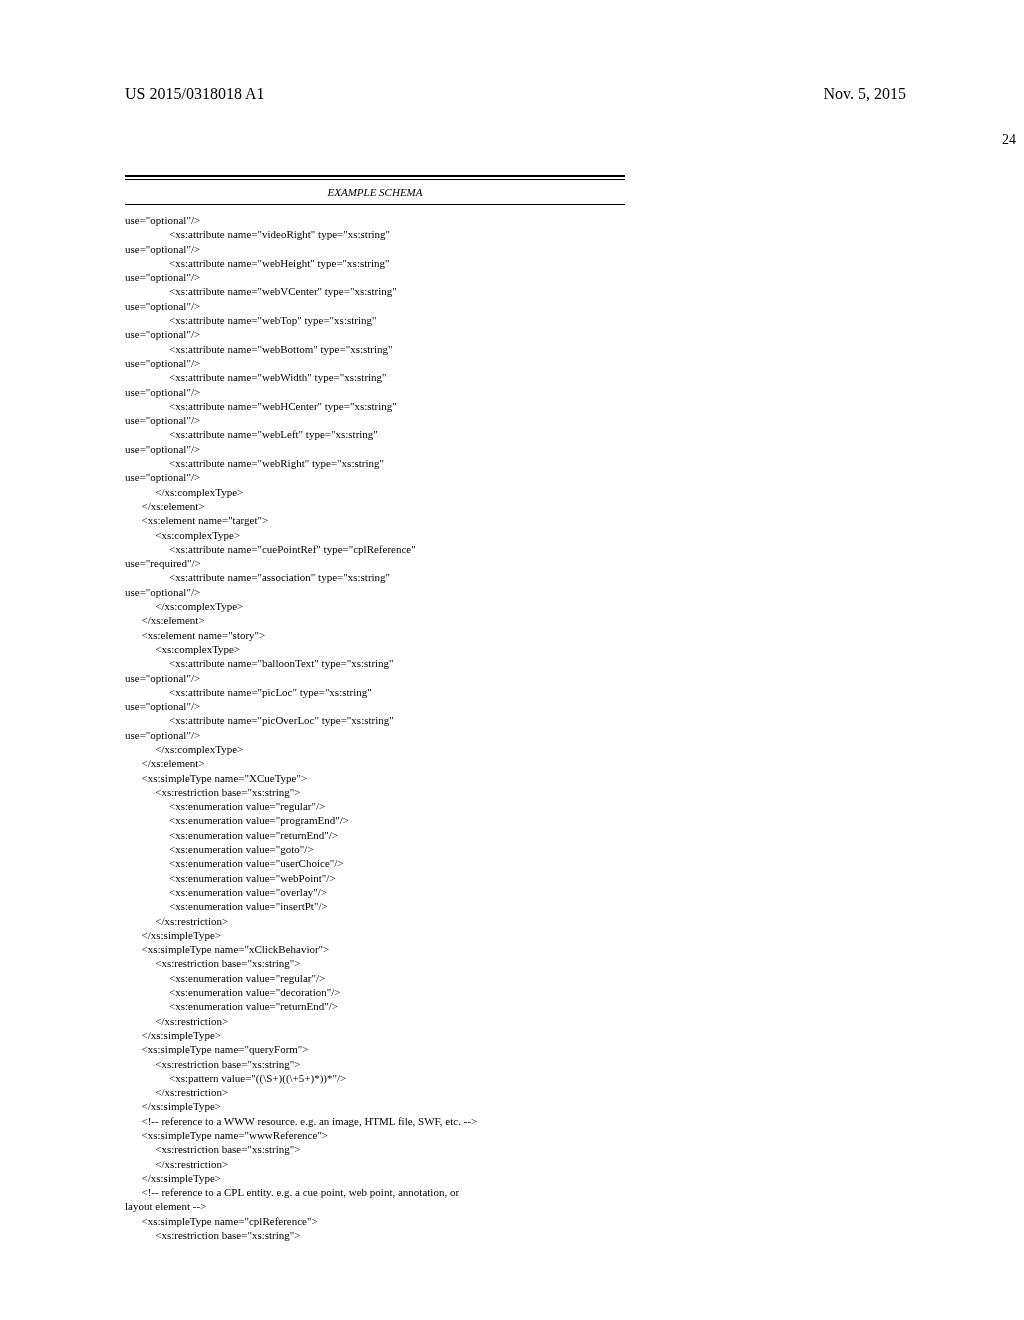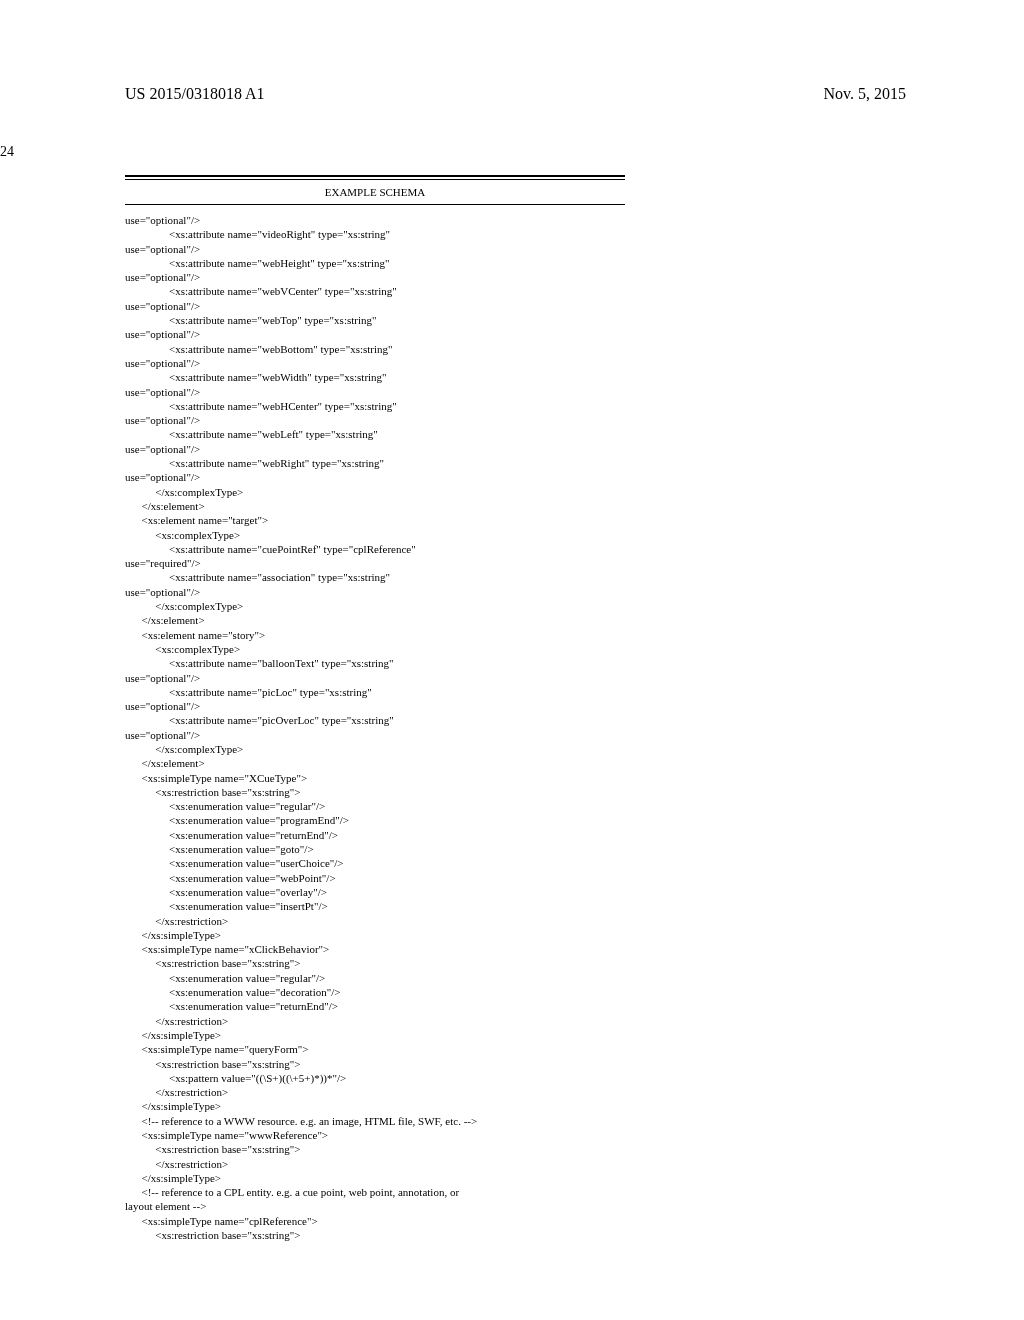--- a/index.html
+++ b/index.html
@@ -27,24 +27,24 @@
   }
   .header-right {
     position: absolute;
     top: 85px;
     right: 110px;
     font-size: 16px;
     margin-left: 46px;
   }
   .page-number {
     position: absolute;
-    top: 144px;
+    top: 132px;
     left: 0;
     right: 0;
-    text-align: left;
+    text-align: right;
     font-size: 14px;
   }
   .table-area {
     position: absolute;
     top: 175px;
     left: 125px;
     width: 500px;
   }
   .table-title {
     text-align: center;
@@ -54,20 +54,21 @@
   .rule-top {
     border-top: 2px solid #000;
     border-bottom: 1px solid #000;
     height: 2px;
     margin-bottom: 6px;
   }
   .table-subtitle {
     text-align: center;
     font-size: 11px;
     margin-bottom: 6px;
+    font-style: italic;
   }
   .rule-mid {
     border-top: 1px solid #000;
     height: 0;
     margin-bottom: 8px;
   }
   .code-block {
     font-family: "Times New Roman", Times, serif;
     font-size: 11px;
     line-height: 1.30;

